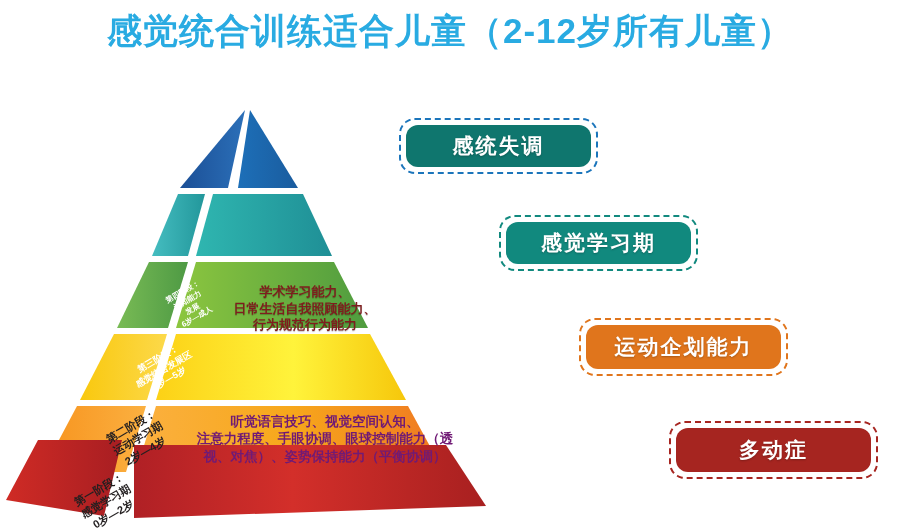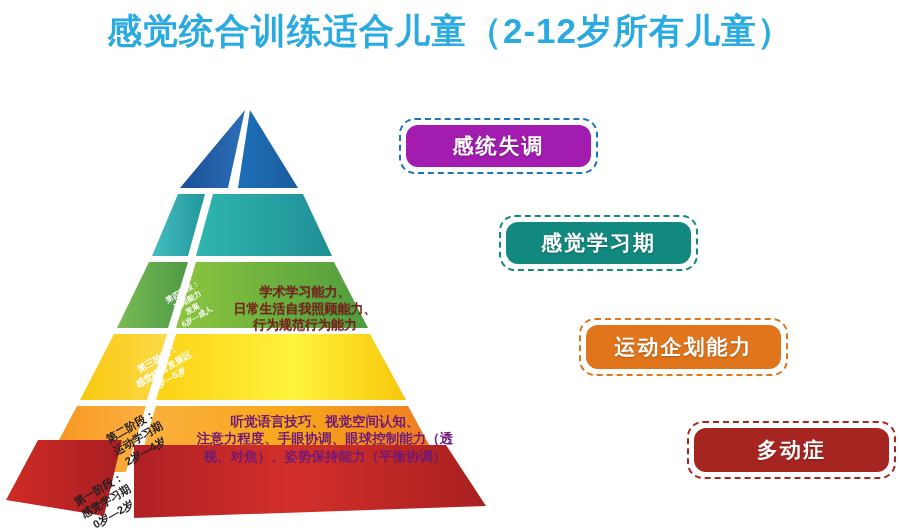--- a/index.html
+++ b/index.html
@@ -78,21 +78,21 @@
     border-radius:12px;
     display:flex;align-items:center;justify-content:center;
     font-size:21px;font-weight:bold;color:#ffffff;
     letter-spacing:2px;
     text-shadow:0 1px 2px rgba(0,0,0,.25);
     box-sizing:border-box;
   }
   #callout-0{ left:399px; top:118px; width:199px; height:56px; }
   #callout-1{ left:499px; top:215px; width:199px; height:56px; }
   #callout-2{ left:579px; top:318px; width:209px; height:58px; }
-  #callout-3{ left:687px; top:421px; width:209px; height:58px; }
+  #callout-3{ left:669px; top:421px; width:209px; height:58px; }
 </style>
 </head>
 <body>
 
 <div id="page-title" style="color: rgb(41, 171, 226);">感觉统合训练适合儿童（2-12岁所有儿童）</div>
 
 <div id="pyramid-wrap">
 
   <svg id="pyramid-svg" width="580" height="440" viewBox="0 0 580 440">
     <defs>
@@ -197,21 +197,21 @@
   <div class="tier-side-text" id="tier2-side-text">第二阶段：
 运动学习期
 2岁—4岁</div>
   <div class="tier-side-text" id="tier1-side-text">第一阶段：
 感觉学习期
 0岁—2岁</div>
 
 </div>
 
 <div class="callout" id="callout-0" style="border-color: rgb(27, 117, 187);">
-  <div class="pill" style="background: #a21caf;">感统失调</div>
+  <div class="pill" style="background: #0f766e;">感统失调</div>
 </div>
 <div class="callout" id="callout-1" style="border-color: rgb(17, 137, 126);">
   <div class="pill" style="background: rgb(17, 137, 126);">感觉学习期</div>
 </div>
 <div class="callout" id="callout-2" style="border-color: rgb(224, 117, 28);">
   <div class="pill" style="background: rgb(224, 117, 28);">运动企划能力</div>
 </div>
 <div class="callout" id="callout-3" style="border-color: rgb(166, 37, 32);">
   <div class="pill" style="background: rgb(166, 37, 32);">多动症</div>
 </div>

